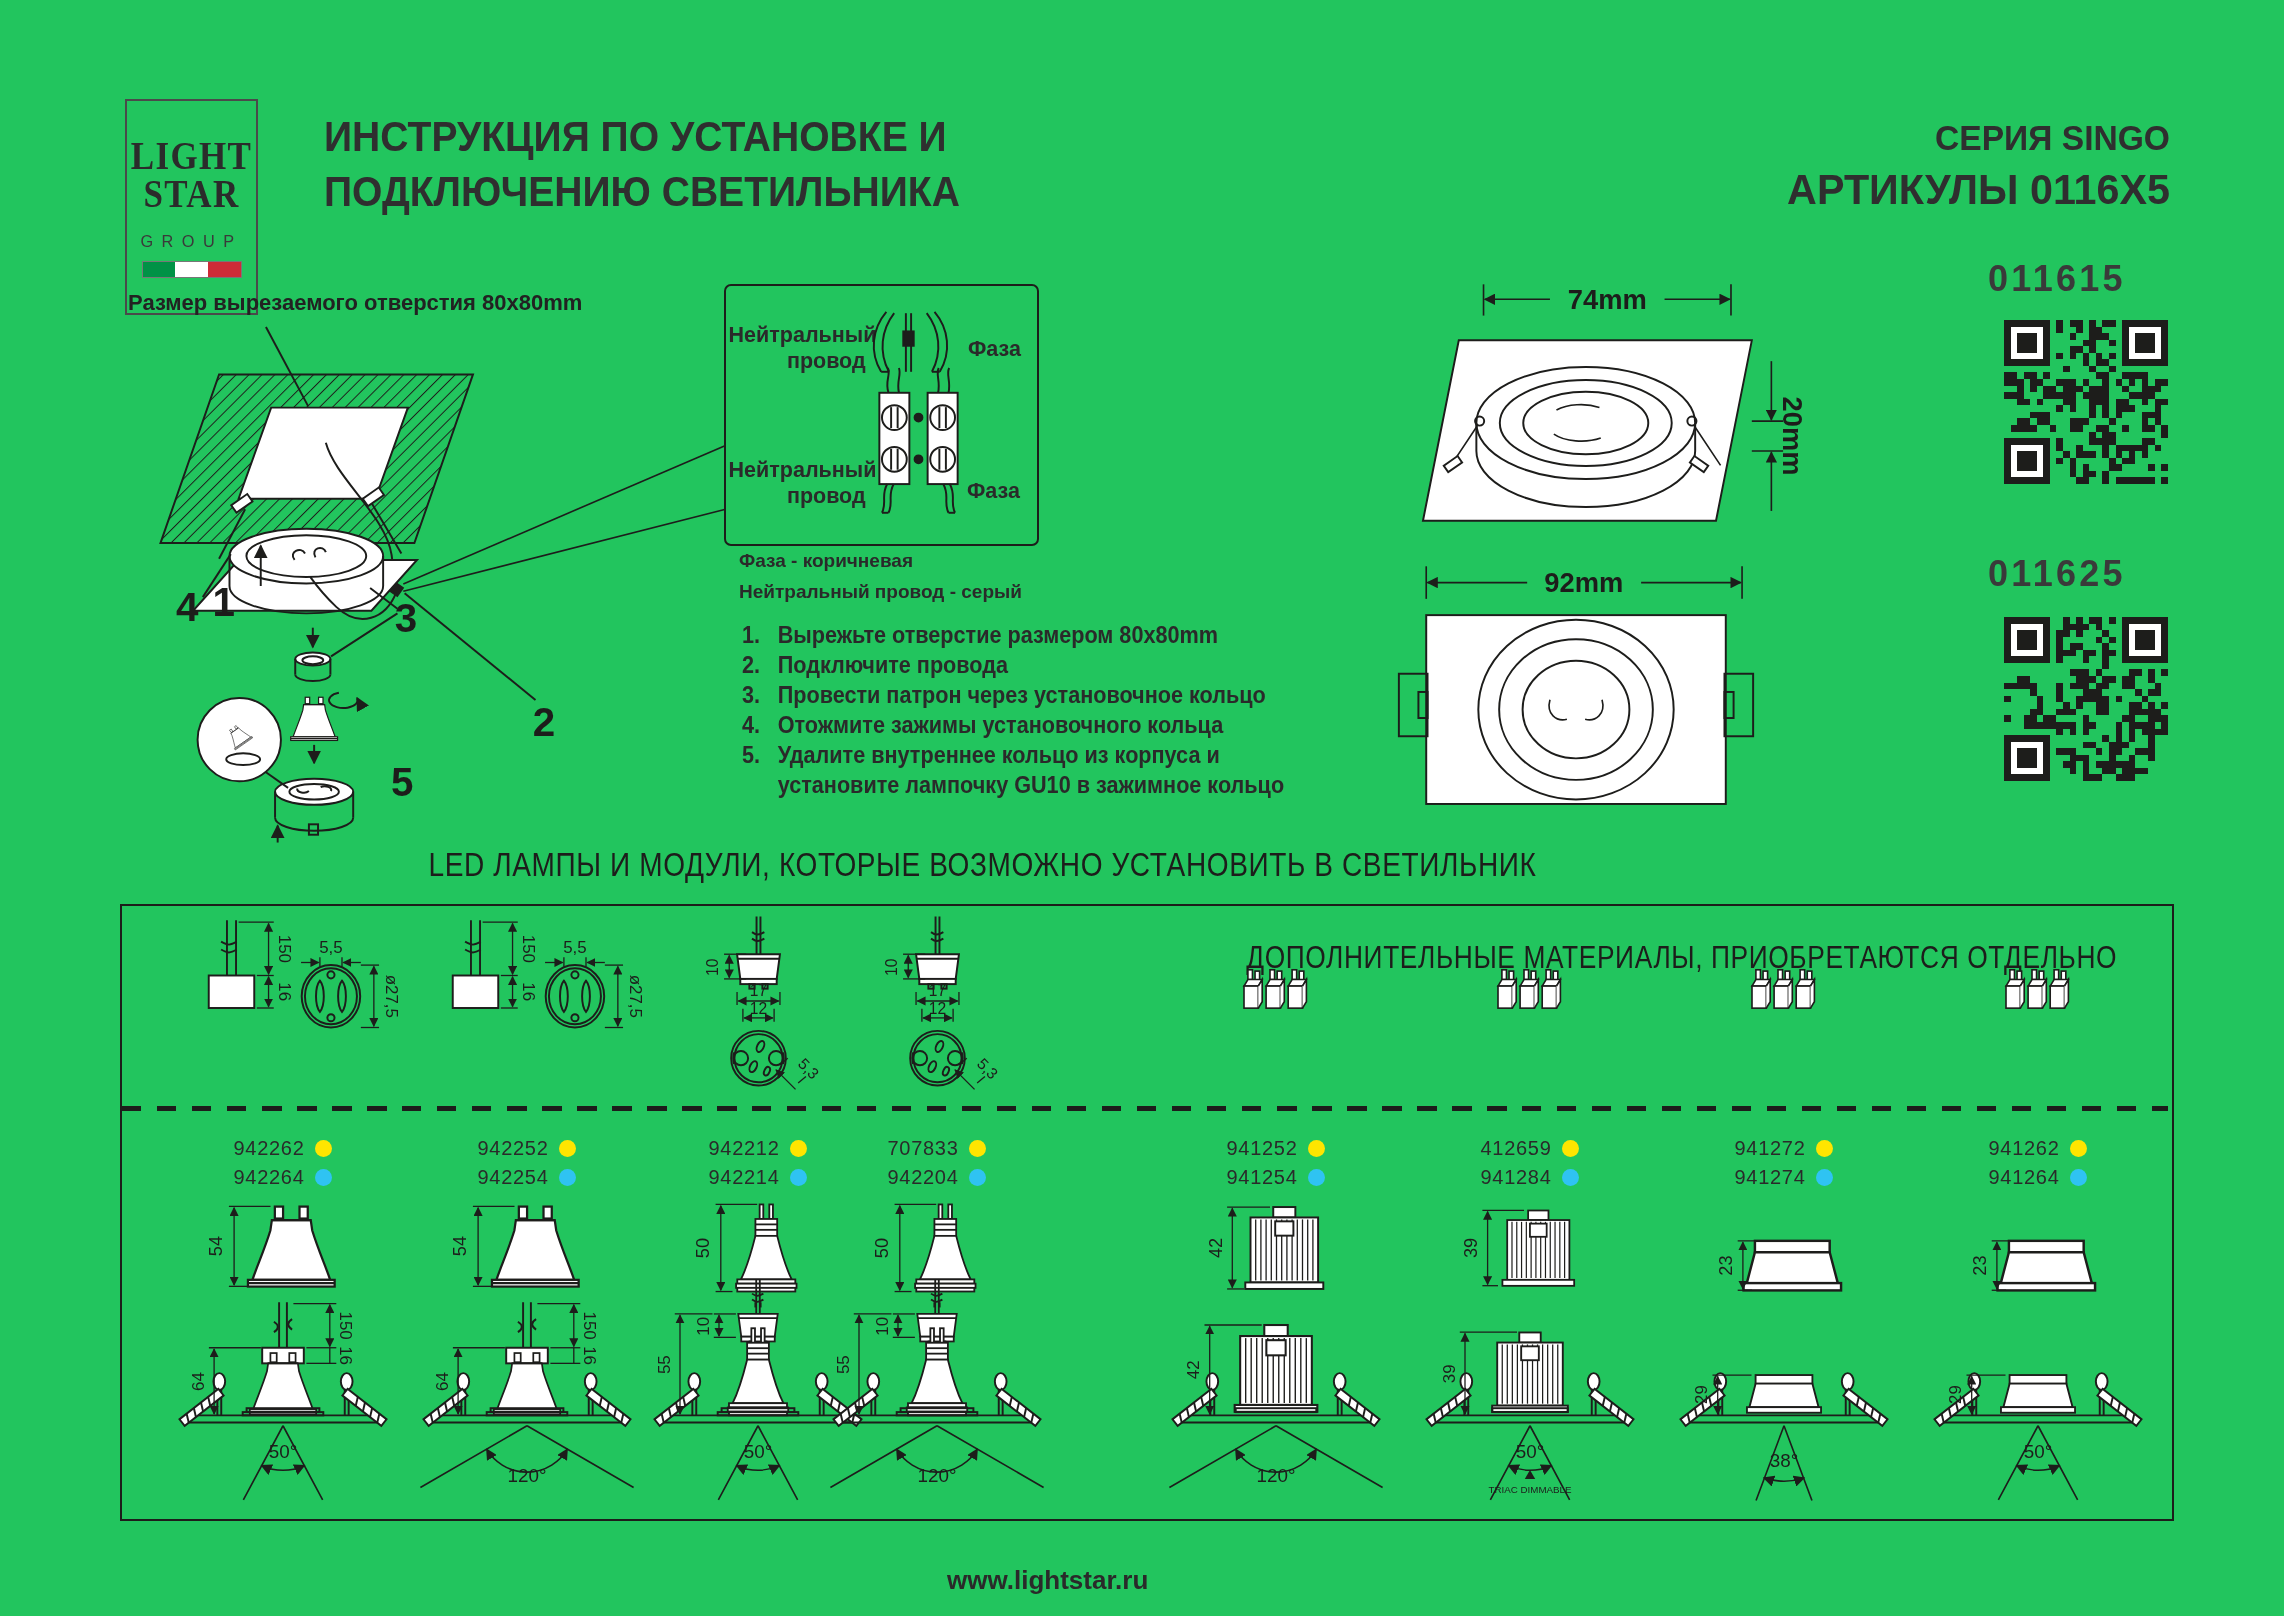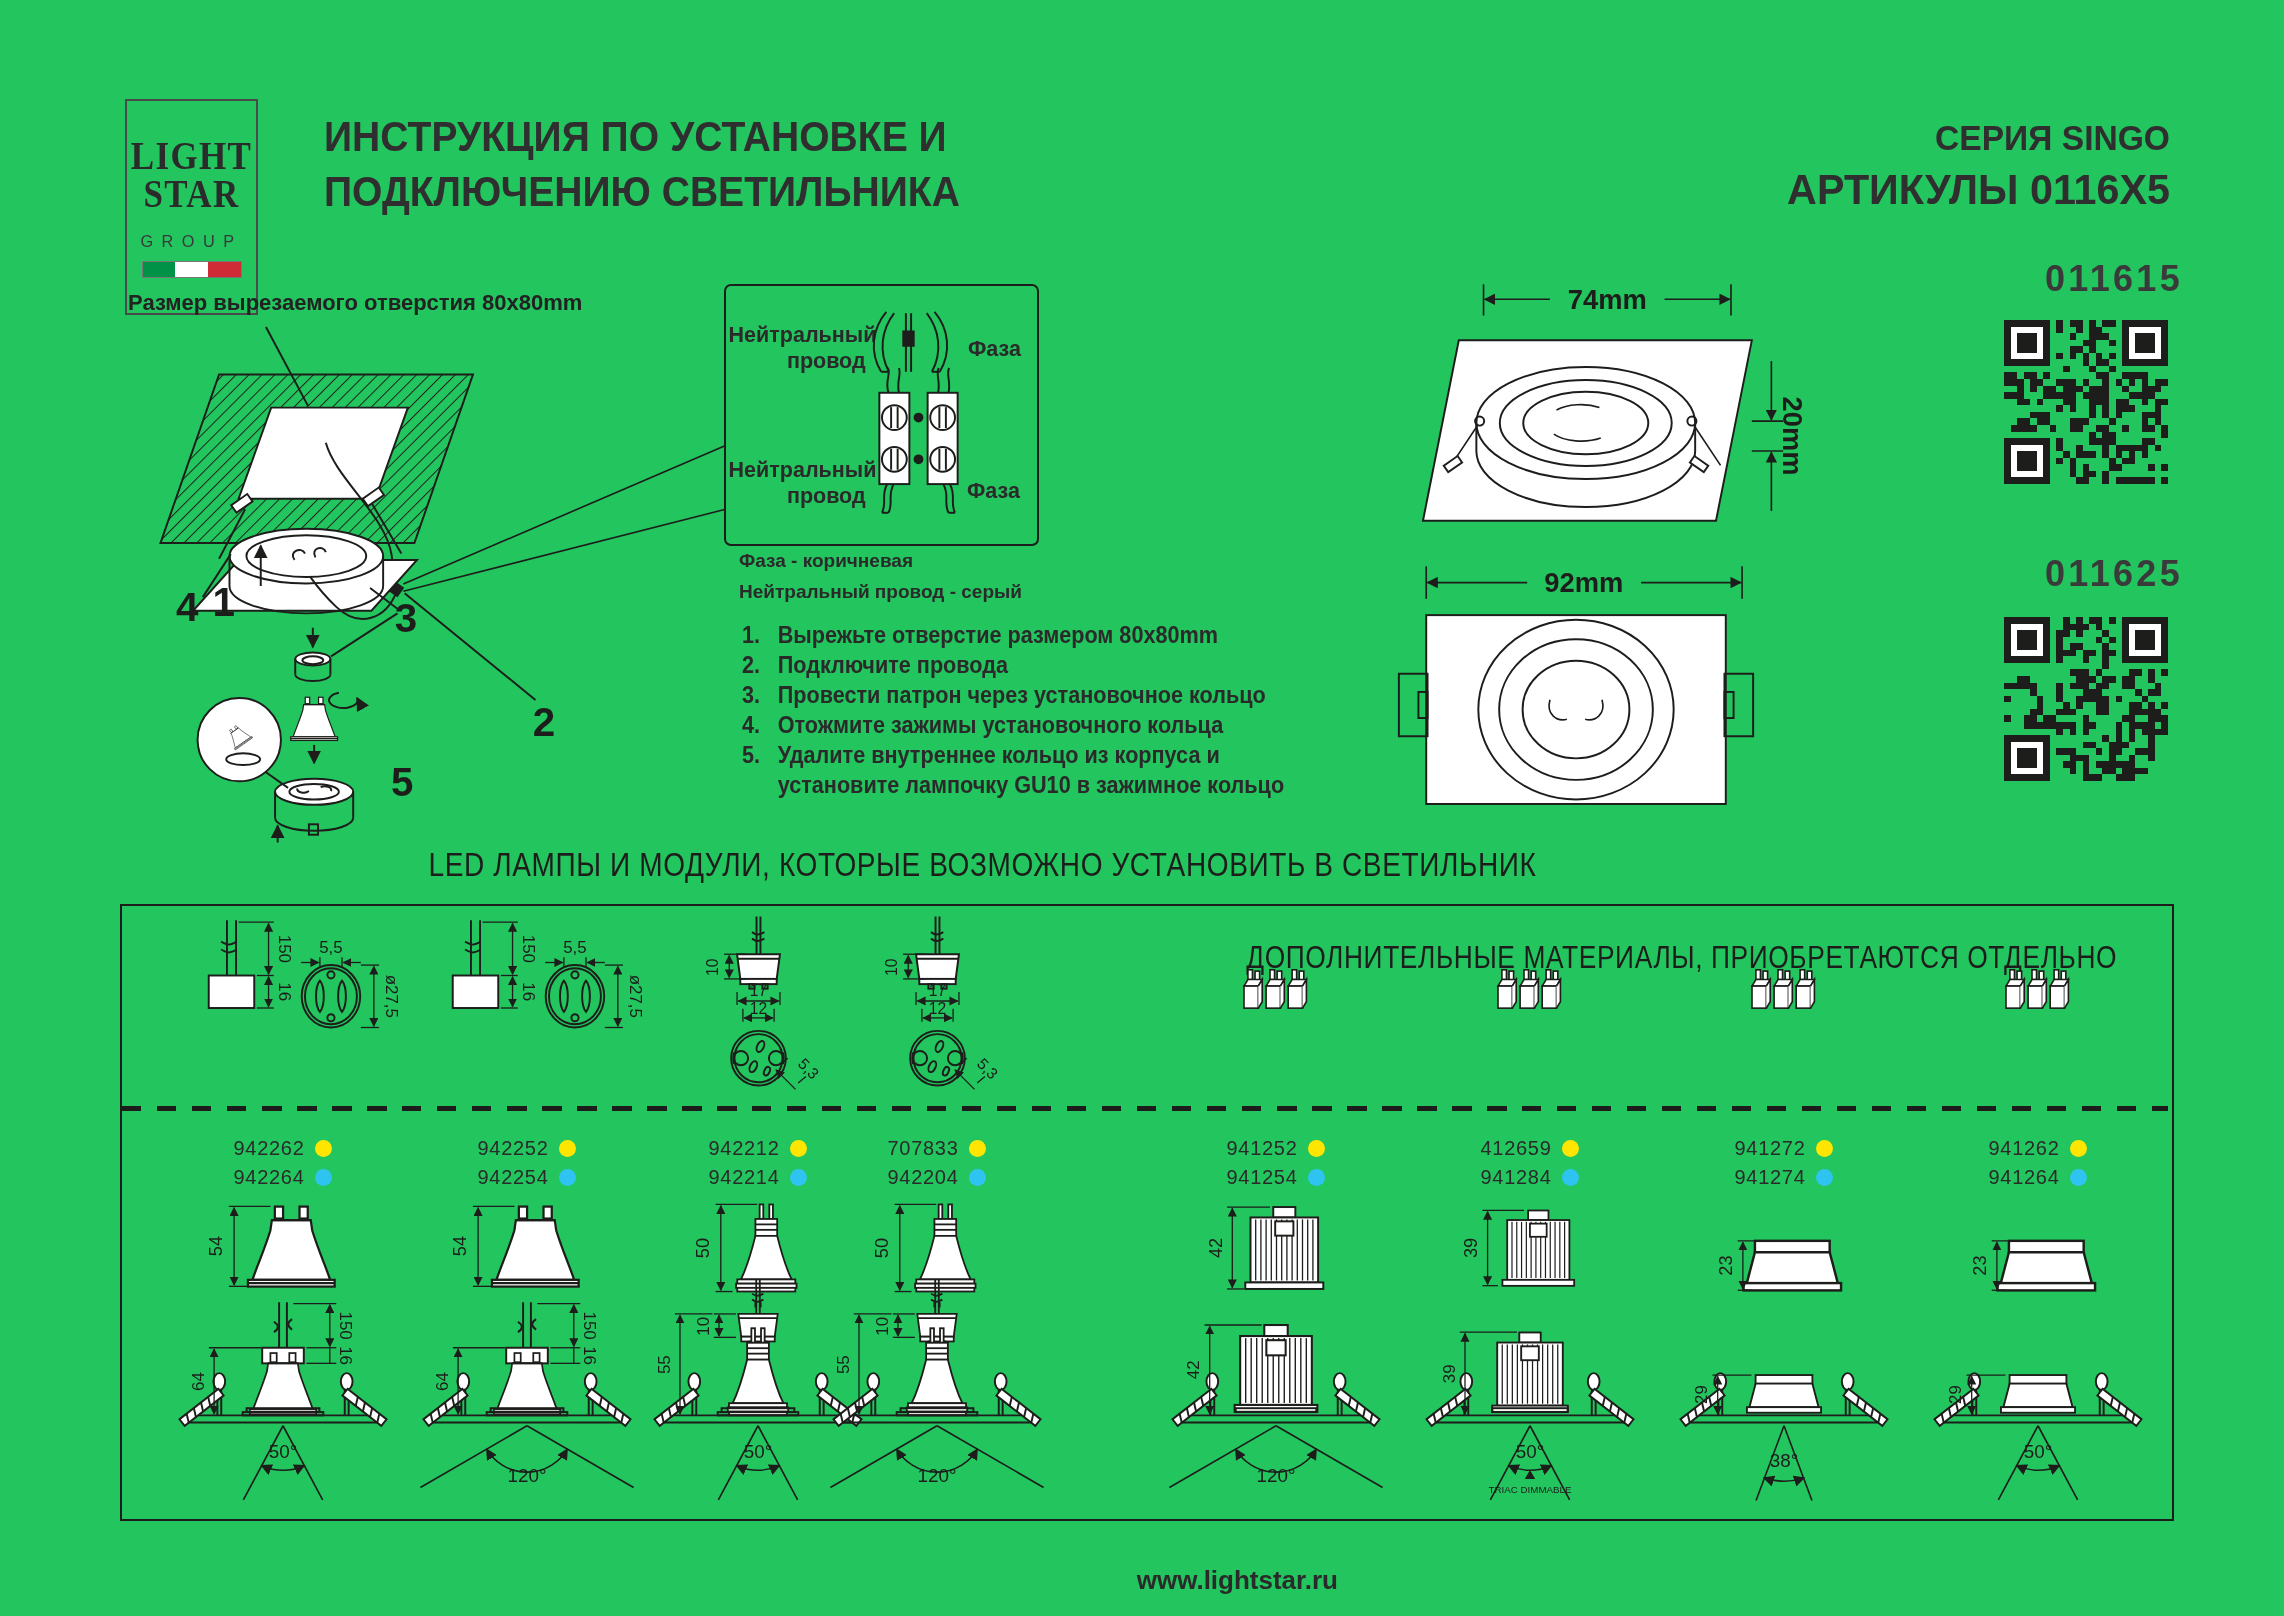--- a/index.html
+++ b/index.html
@@ -27,40 +27,40 @@
   .blabel{position:absolute;font-size:21.5px;font-weight:700;line-height:26px;color:#2a2a2a;text-align:right}
   .phase{position:absolute;font-size:21.5px;font-weight:700;color:#2a2a2a}
   .note{font-size:19px;font-weight:700;color:#2a2a2a}
   
   .steps{left:742px;top:620px;width:625px}
   .step{display:flex;font-size:23px;font-weight:700;line-height:30px;color:#2a2a2a;
         transform:scaleX(.94);transform-origin:left top}
   .step .n{width:38px;flex:0 0 38px}
   .step .t{width:560px}
   
-  .prod-num{position:absolute;width:195px;text-align:right;font-size:36px;font-weight:600;
+  .prod-num{position:absolute;width:195px;text-align:left;font-size:36px;font-weight:600;
             letter-spacing:3.3px;color:#3a3a3a}
   .qr{position:absolute;width:164px;height:164px}
   
   .led-title{left:260px;top:846px;width:1445px;text-align:center;font-size:33px;font-weight:400;
              letter-spacing:0.7px;color:#1d1d1b;transform:scaleX(.85);transform-origin:center top;white-space:nowrap}
   .extras-title{left:1172px;top:940px;width:990px;text-align:center;font-size:31px;font-weight:400;
              letter-spacing:0.7px;color:#1d1d1b;transform:scaleX(.85);transform-origin:center top;white-space:nowrap}
   .led-box{left:120px;top:904px;width:2050px;height:613px;border:2px solid #1d1d1b}
   .dashline{left:122px;top:1106px;width:2046px;height:4.6px;
             background:repeating-linear-gradient(90deg,#1d1d1b 0 19.5px,transparent 19.5px 35px)}
   .col{position:absolute;width:234px;height:612px;top:905px}
   .arts{position:absolute;left:0;top:229px;width:234px;text-align:center}
   .art-row{display:flex;justify-content:center;align-items:center;height:29px}
   .art-code{font-size:20px;color:#2a2a2a;letter-spacing:0.7px}
   .dot{width:17.6px;height:17.6px;border-radius:50%;margin-left:10.4px}
   .dot-y{background:#ffe500}
   .dot-b{background:#2fc3f2}
   
-  .footer-url{left:947px;top:1565px;width:391px;text-align:right;font-size:26px;font-weight:700;color:#2a2a2a}
+  .footer-url{left:947px;top:1565px;width:391px;text-align:left;font-size:26px;font-weight:700;color:#2a2a2a}
   svg{overflow:visible}
   svg text{font-family:"Liberation Sans",sans-serif;fill:#1d1d1b}
 </style>
 </head>
 <body>
 
 <div id="page">
 
   <svg width="0" height="0" class="abs" aria-hidden="true">
     <defs>

